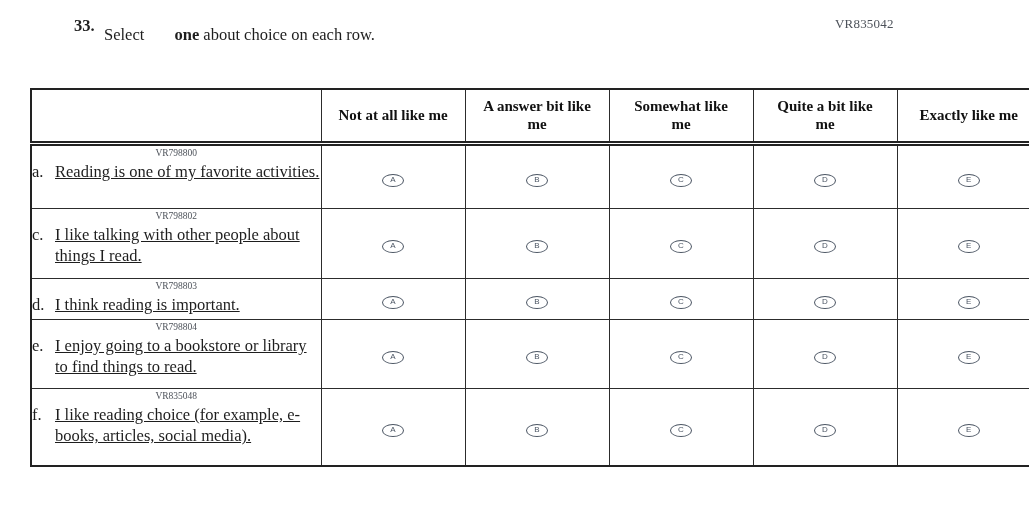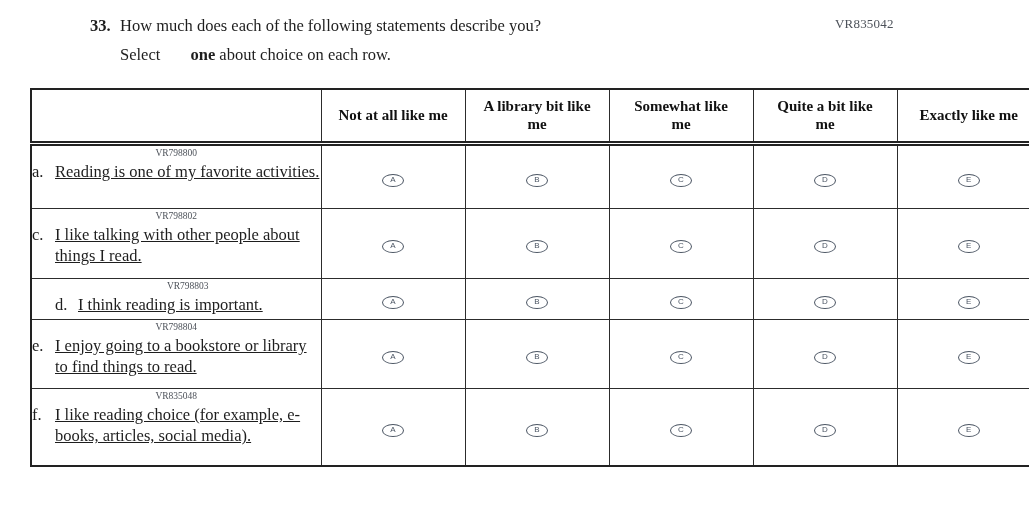--- a/index.html
+++ b/index.html
@@ -15,21 +15,21 @@
   .top-code {
     position: absolute;
     left: 835px;
     top: 16px;
     font-size: 13px;
     color: #4d525a;
     letter-spacing: 0.2px;
   }
   .question-block {
     position: absolute;
-    left: 90px;
+    left: 74px;
     top: 16px;
     display: flex;
     align-items: flex-start;
   }
   .q-num {
     font-weight: bold;
     font-size: 16.5px;
     width: 30px;
     flex-shrink: 0;
   }
@@ -110,39 +110,38 @@
 </head>
 <body>
 
 <div class="page">
 
   <div class="top-code">VR835042</div>
 
   <div class="question-block">
     <span class="q-num">33.</span>
     <div class="q-body">
-      <p class="q-text">How much does each of the following statements describe you?</p>
       <p class="q-instruction"><span>Select </span><b>one</b><span> about choice on each row.</span></p>
     </div>
   </div>
 
   <table class="matrix">
     <colgroup id="matrix-cols">
         <col class="stmt-col">
         <col class="ans-col">
         <col class="ans-col">
         <col class="ans-col">
         <col class="ans-col">
         <col class="ans-col">
       </colgroup>
     <thead>
       <tr>
         <th class="stmt-head"></th>
       <th>Not at all like me</th>
-          <th>A library bit like
+          <th>A answer bit like
 me</th>
           <th>Somewhat like
 me</th>
           <th>Quite a bit like
 me</th>
           <th>Exactly like me</th>
         </tr>
     </thead>
     <tbody id="matrix-body">
         <tr>
@@ -167,21 +166,21 @@
               <span class="stmt-text">I like talking with other people about things I read.</span>
             </span>
           </td>
           <td class="answer-cell"><span class="bubble">A</span></td>
           <td class="answer-cell"><span class="bubble">B</span></td>
           <td class="answer-cell"><span class="bubble">C</span></td>
           <td class="answer-cell"><span class="bubble">D</span></td>
           <td class="answer-cell"><span class="bubble">E</span></td>
         </tr>
         <tr>
-          <td class="stmt-cell" style="height: 40px; padding-left: 23px;">
+          <td class="stmt-cell" style="height: 40px;">
             <span class="vr-code">VR798803</span>
             <span class="stmt-line">
               <span class="stmt-letter">d.</span>
               <span class="stmt-text">I think reading is important.</span>
             </span>
           </td>
           <td class="answer-cell"><span class="bubble">A</span></td>
           <td class="answer-cell"><span class="bubble">B</span></td>
           <td class="answer-cell"><span class="bubble">C</span></td>
           <td class="answer-cell"><span class="bubble">D</span></td>

